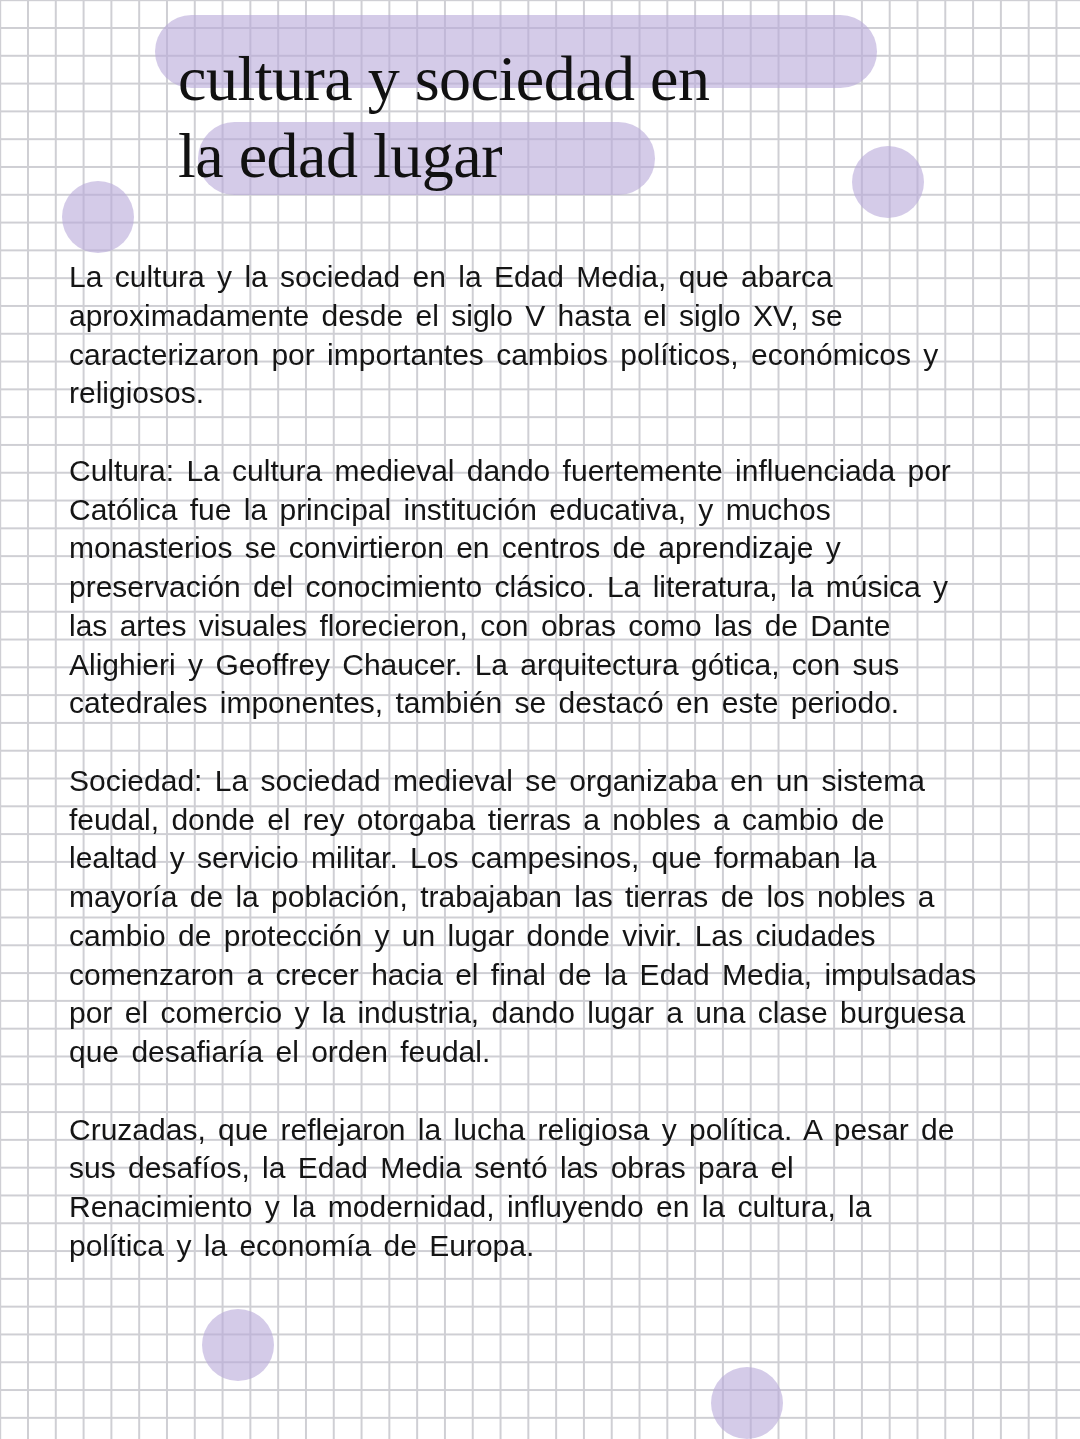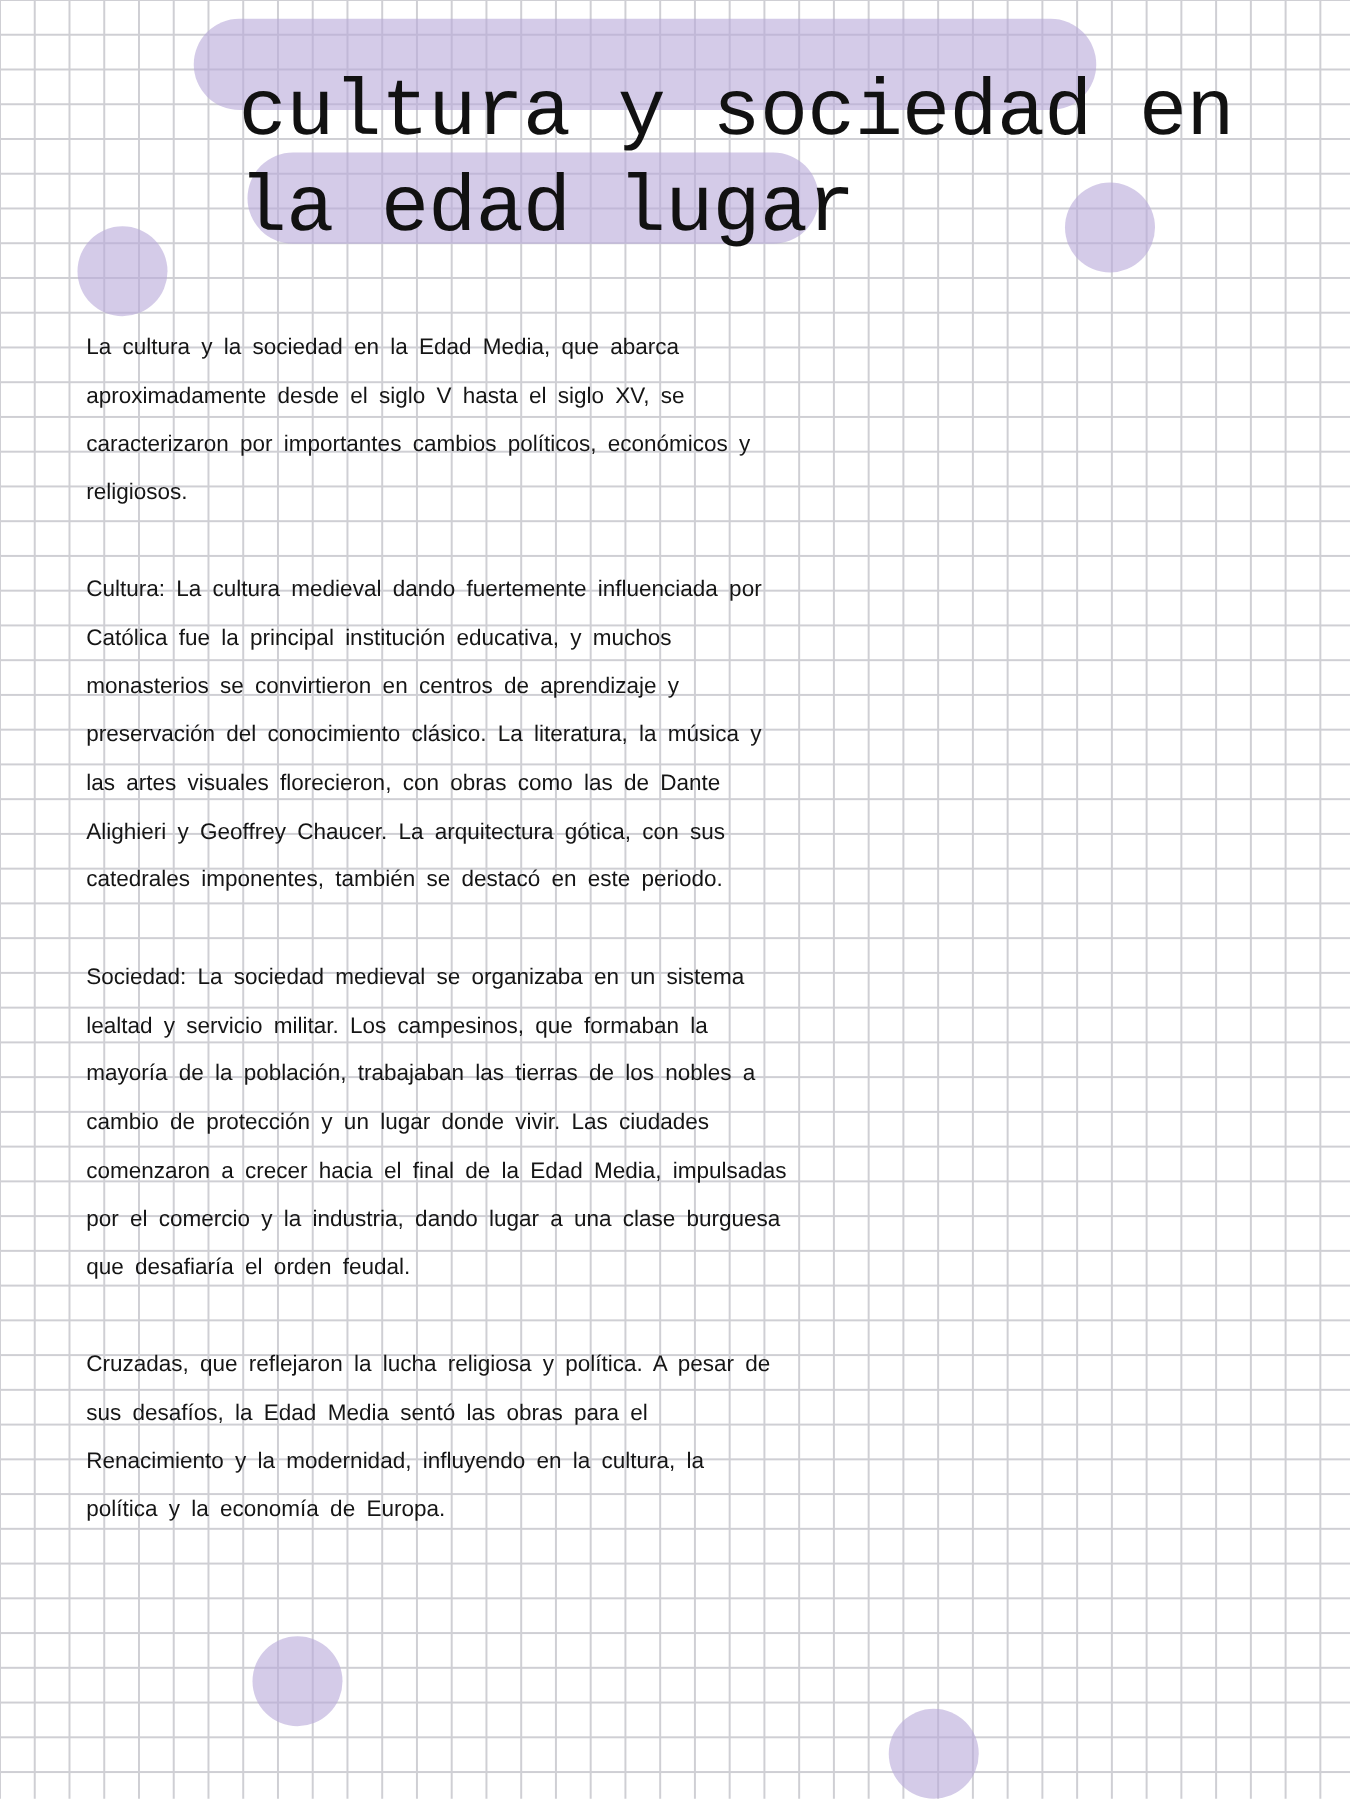--- a/index.html
+++ b/index.html
@@ -16,31 +16,31 @@
   .pill { border-radius: 40px; }
   .dot { border-radius: 50%; }
   #pill1 { left: 155px; top: 15px; width: 722px; height: 73px; }
   #pill2 { left: 198px; top: 122px; width: 457px; height: 73px; }
   #dot1 { left: 62px; top: 181px; width: 72px; height: 72px; }
   #dot2 { left: 852px; top: 146px; width: 72px; height: 72px; }
   #dot3 { left: 202px; top: 1309px; width: 72px; height: 72px; z-index: 3; }
   #dot4 { left: 711px; top: 1367px; width: 72px; height: 72px; }
 
   .title {
-    position: absolute; left: 178px; top: 40px; margin: 13px;
-    font-family: Liberation Mono, monospace;
+    position: absolute; left: 178px; top: 40px; margin: 0;
+    font-family: Liberation Serif, serif;
     font-weight: normal; font-size: 64px; line-height: 77px;
     color: #111111; z-index: 2; letter-spacing: -0.5px;
   }
   .title span { display: block; white-space: nowrap; }
 
   .body-text {
     position: absolute; left: 69px; top: 258px; width: 915px;
     font-family: "Liberation Sans", "DejaVu Sans", sans-serif;
-    font-size: 18px; line-height: 38.75px; color: #151515;
+    font-size: 30px; line-height: 38.75px; color: #151515;
     z-index: 2; word-spacing: 4px;
   }
   .body-text p { margin: 0 0 38.75px 0; }
   .body-text .ln { display: block; white-space: nowrap; }
 </style>
 </head>
 <body>
 
 <div class="blob pill" id="pill1"></div>
 <div class="blob pill" id="pill2"></div>
@@ -65,20 +65,21 @@
     <span class="ln">Cultura: La cultura medieval dando fuertemente influenciada por</span>
     <span class="ln">Católica fue la principal institución educativa, y muchos</span>
     <span class="ln">monasterios se convirtieron en centros de aprendizaje y</span>
     <span class="ln">preservación del conocimiento clásico. La literatura, la música y</span>
     <span class="ln">las artes visuales florecieron, con obras como las de Dante</span>
     <span class="ln">Alighieri y Geoffrey Chaucer. La arquitectura gótica, con sus</span>
     <span class="ln">catedrales imponentes, también se destacó en este periodo.</span>
   </p>
   <p>
     <span class="ln">Sociedad: La sociedad medieval se organizaba en un sistema</span>
+    <span class="ln">feudal, donde el rey otorgaba tierras a nobles a cambio de</span>
     <span class="ln">lealtad y servicio militar. Los campesinos, que formaban la</span>
     <span class="ln">mayoría de la población, trabajaban las tierras de los nobles a</span>
     <span class="ln">cambio de protección y un lugar donde vivir. Las ciudades</span>
     <span class="ln">comenzaron a crecer hacia el final de la Edad Media, impulsadas</span>
     <span class="ln">por el comercio y la industria, dando lugar a una clase burguesa</span>
     <span class="ln">que desafiaría el orden feudal.</span>
   </p>
   <p>
     <span class="ln">Cruzadas, que reflejaron la lucha religiosa y política. A pesar de</span>
     <span class="ln">sus desafíos, la Edad Media sentó las obras para el</span>

